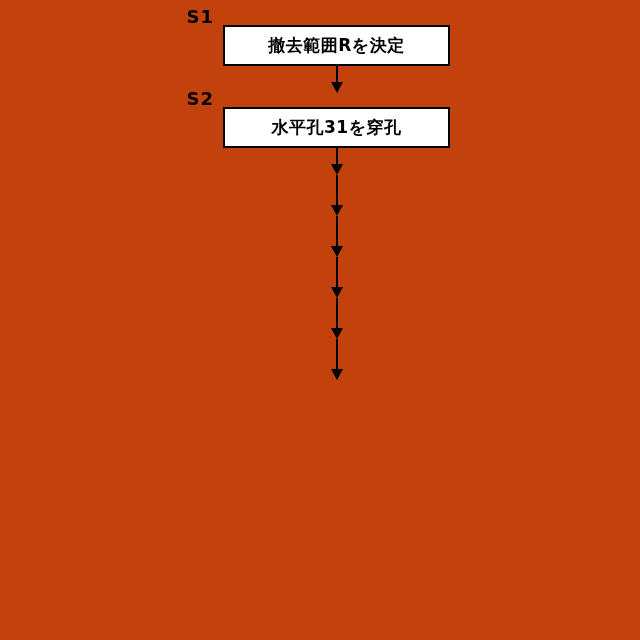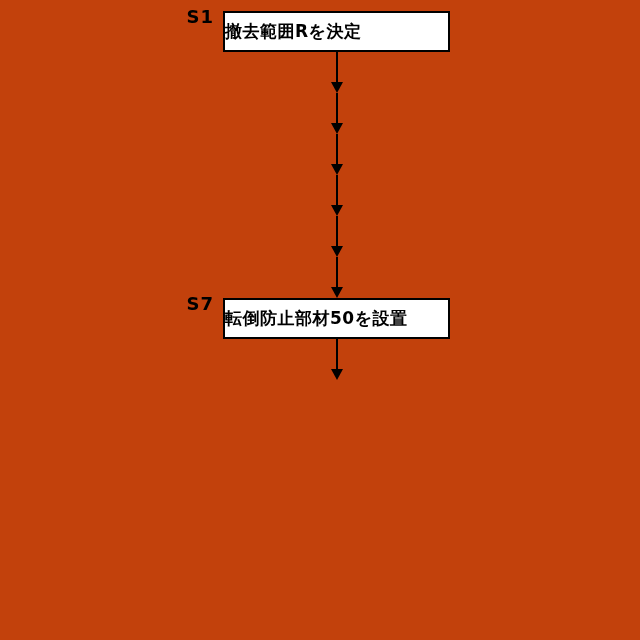--- a/index.html
+++ b/index.html
@@ -30,25 +30,27 @@
     height: 41px;
   }
   .step-box {
     box-sizing: border-box;
     width: 100%;
     height: 100%;
     border: 2px solid #000000;
     background: #ffffff;
     display: flex;
     align-items: center;
+    justify-content: center;
     font-size: 17px;
     font-weight: bold;
     color: #000000;
     white-space: nowrap;
     letter-spacing: 0.5px;
+    margin-top: 14px;
   }
   .step-id {
     position: absolute;
     right: calc(100% + 9px);
     top: -3px;
     font-size: 18px;
     font-weight: bold;
     color: #000000;
     letter-spacing: 1px;
     line-height: 1;
@@ -81,44 +83,44 @@
       <div class="step">
         <div class="step-id">S1</div>
         <div class="step-box">
           <span>撤去範囲Rを決定</span>
         </div>
       </div>
       <div class="arrow">
         <div class="arrow-shaft"></div>
         <div class="arrow-head"></div>
       </div>
+      <div class="step">
+        <div class="step-id">S2</div>
+        <div class="step-box">
+          <span>水平孔31を穿孔</span>
+        </div>
+      </div>
       <div class="arrow">
         <div class="arrow-shaft"></div>
         <div class="arrow-head"></div>
       </div>
       <div class="arrow">
         <div class="arrow-shaft"></div>
         <div class="arrow-head"></div>
       </div>
       <div class="arrow">
         <div class="arrow-shaft"></div>
         <div class="arrow-head"></div>
       </div>
       <div class="arrow">
         <div class="arrow-shaft"></div>
         <div class="arrow-head"></div>
       </div>
       <div class="arrow">
         <div class="arrow-shaft"></div>
         <div class="arrow-head"></div>
       </div>
-      <div class="step">
-        <div class="step-id">S7</div>
-        <div class="step-box">
-          <span>転倒防止部材50を設置</span>
-        </div>
-      </div>
       <div class="arrow">
         <div class="arrow-shaft"></div>
         <div class="arrow-head"></div>
       </div>
     </div>
 </div>
 
 </body></html>

